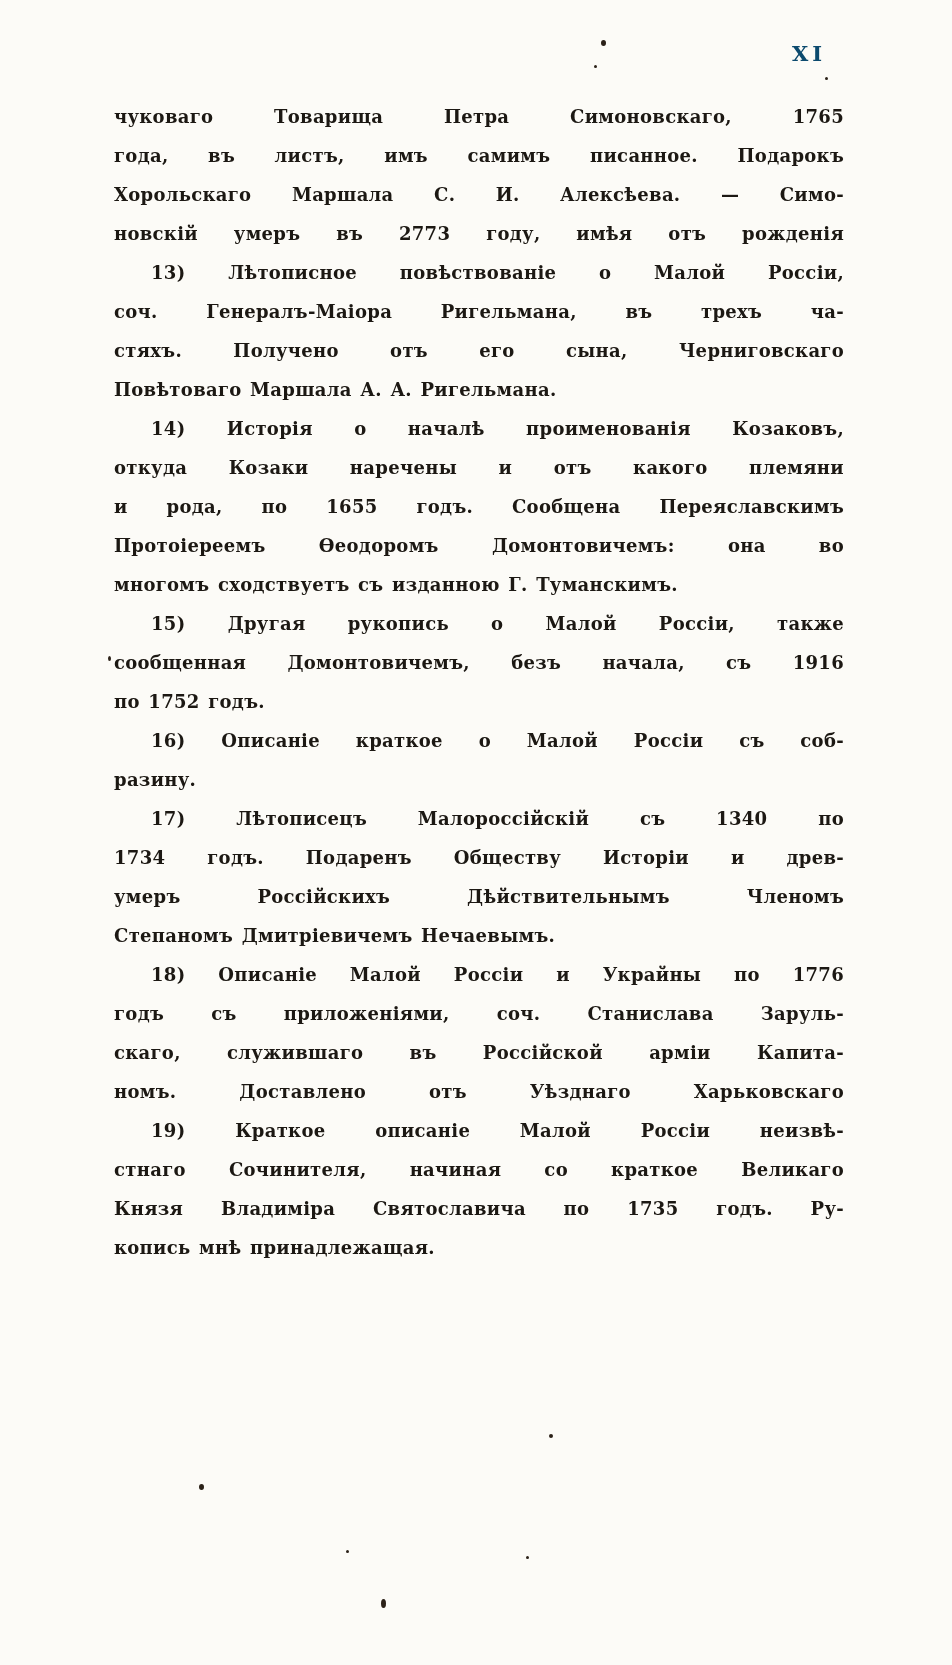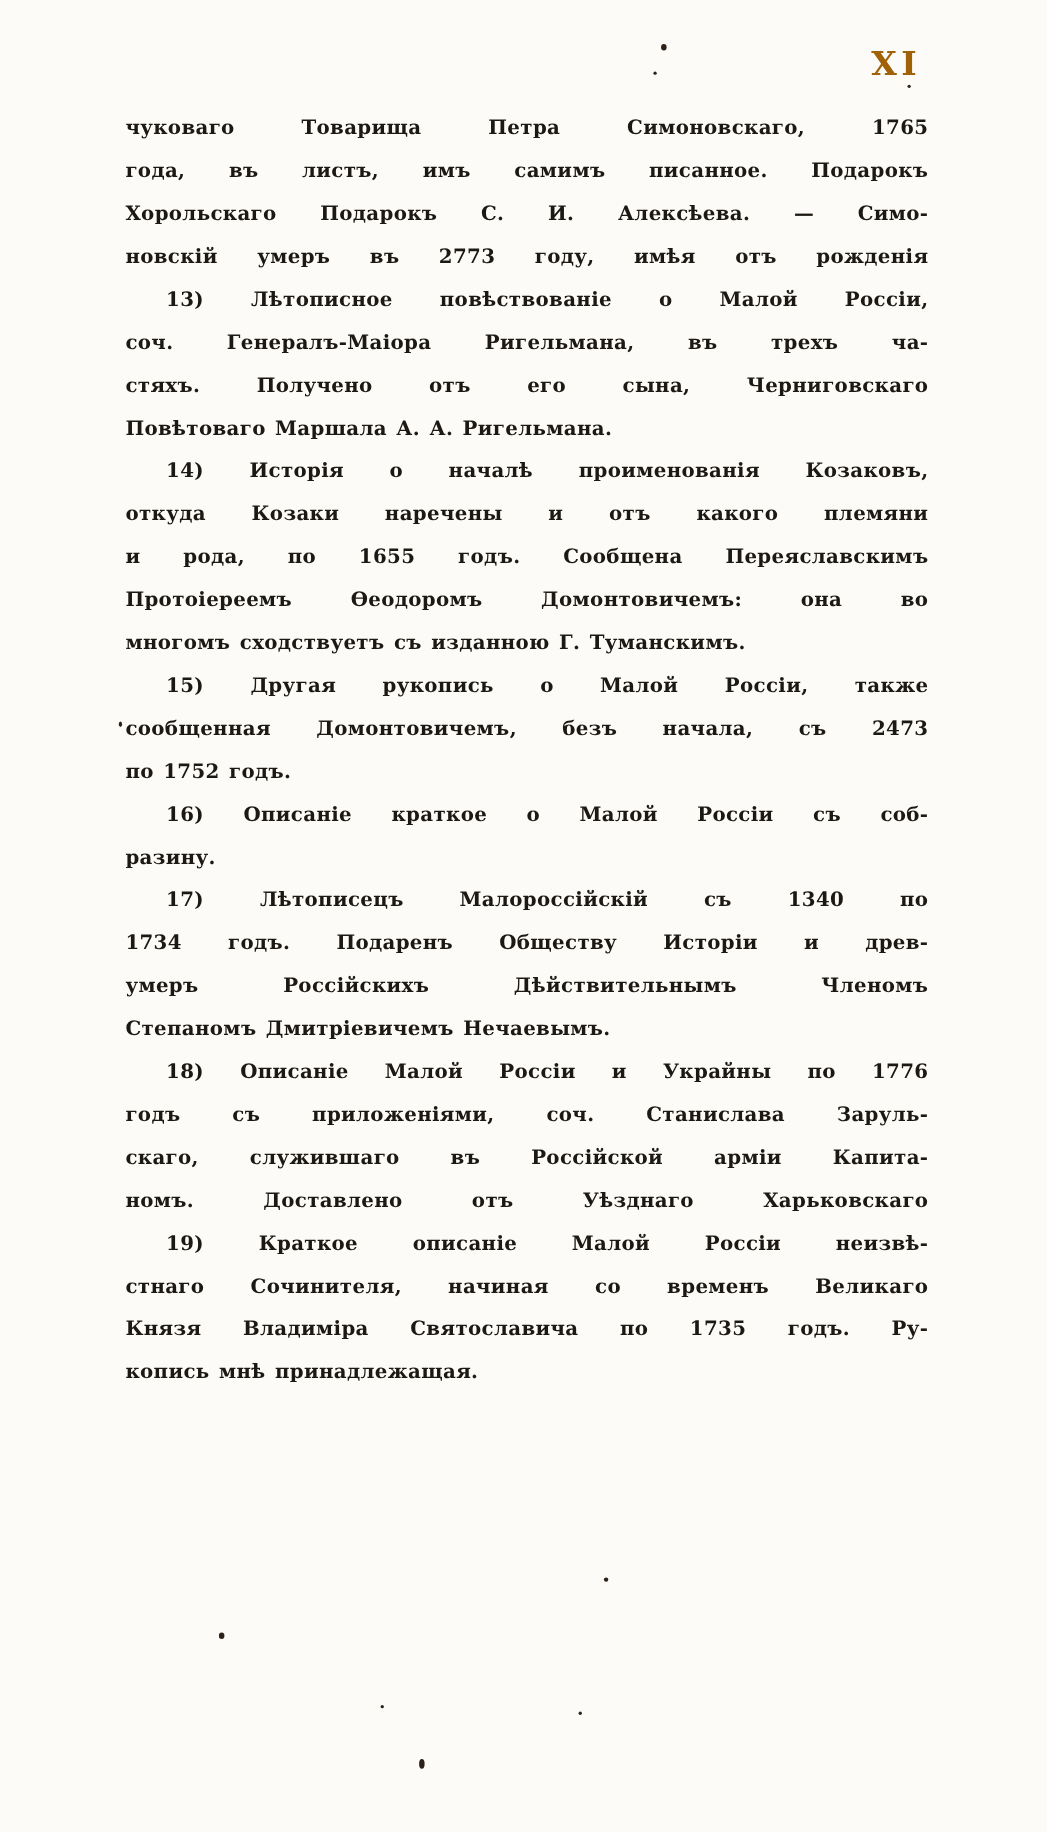--- a/index.html
+++ b/index.html
@@ -16,24 +16,24 @@
     overflow: hidden;
   }
   .page {
     position: absolute;
     inset: 0;
   }
   .page-number {
     position: absolute;
     top: 41px;
     left: 792px;
-    font-size: 30px;
+    font-size: 21px;
     font-weight: bold;
     letter-spacing: 4px;
-    color: #a16207;
+    color: #0c4a6e;
   }
   .text-block {
     position: absolute;
     left: 114px;
     top: 97px;
     width: 730px;
   }
   .line {
     font-size: 18px;
     font-weight: bold;
@@ -60,46 +60,46 @@
 </style>
 </head>
 <body>
 
 <div class="page">
   <div class="page-number">XI</div>
 
   <div class="text-block">
       <div class="line">чуковаго Товарища Петра Симоновскаго, 1765</div>
       <div class="line">года, въ листъ, имъ самимъ писанное. Подарокъ</div>
-      <div class="line">Хорольскаго Подарокъ С. И. Алексѣева. — Симо-</div>
+      <div class="line">Хорольскаго Маршала С. И. Алексѣева. — Симо-</div>
       <div class="line">новскій умеръ въ 2773 году, имѣя отъ рожденія</div>
       <div class="line indent">13) Лѣтописное повѣствованіе о Малой Россіи,</div>
       <div class="line">соч. Генералъ-Маіора Ригельмана, въ трехъ ча-</div>
       <div class="line">стяхъ. Получено отъ его сына, Черниговскаго</div>
       <div class="line end">Повѣтоваго Маршала А. А. Ригельмана.</div>
       <div class="line indent">14) Исторія о началѣ проименованія Козаковъ,</div>
       <div class="line">откуда Козаки наречены и отъ какого племяни</div>
       <div class="line">и рода, по 1655 годъ. Сообщена Переяславскимъ</div>
       <div class="line">Протоіереемъ Ѳеодоромъ Домонтовичемъ: она во</div>
       <div class="line end">многомъ сходствуетъ съ изданною Г. Туманскимъ.</div>
       <div class="line indent">15) Другая рукопись о Малой Россіи, также</div>
-      <div class="line">сообщенная Домонтовичемъ, безъ начала, съ 2473</div>
+      <div class="line">сообщенная Домонтовичемъ, безъ начала, съ 1916</div>
       <div class="line end">по 1752 годъ.</div>
       <div class="line indent">16) Описаніе краткое о Малой Россіи съ соб-</div>
       <div class="line end">разину.</div>
       <div class="line indent">17) Лѣтописецъ Малороссійскій съ 1340 по</div>
       <div class="line">1734 годъ. Подаренъ Обществу Исторіи и древ-</div>
       <div class="line">умеръ Россійскихъ Дѣйствительнымъ Членомъ</div>
       <div class="line end">Степаномъ Дмитріевичемъ Нечаевымъ.</div>
       <div class="line indent">18) Описаніе Малой Россіи и Украйны по 1776</div>
       <div class="line">годъ съ приложеніями, соч. Станислава Заруль-</div>
       <div class="line">скаго, служившаго въ Россійской арміи Капита-</div>
       <div class="line">номъ. Доставлено отъ Уѣзднаго Харьковскаго</div>
       <div class="line indent">19) Краткое описаніе Малой Россіи неизвѣ-</div>
-      <div class="line">стнаго Сочинителя, начиная со временъ Великаго</div>
+      <div class="line">стнаго Сочинителя, начиная со краткое Великаго</div>
       <div class="line">Князя Владиміра Святославича по 1735 годъ. Ру-</div>
       <div class="line end">копись мнѣ принадлежащая.</div>
     </div>
 <div class="speck" style="left: 601px; top: 40px; width: 5px; height: 6px;"></div>
     <div class="speck" style="left: 594px; top: 65px; width: 3px; height: 3px;"></div>
     <div class="speck" style="left: 825px; top: 77px; width: 3px; height: 3px;"></div>
     <div class="speck" style="left: 108px; top: 656px; width: 3px; height: 5px;"></div>
     <div class="speck" style="left: 549px; top: 1434px; width: 4px; height: 4px;"></div>
     <div class="speck" style="left: 199px; top: 1484px; width: 5px; height: 6px;"></div>
     <div class="speck" style="left: 346px; top: 1550px; width: 3px; height: 3px;"></div>

